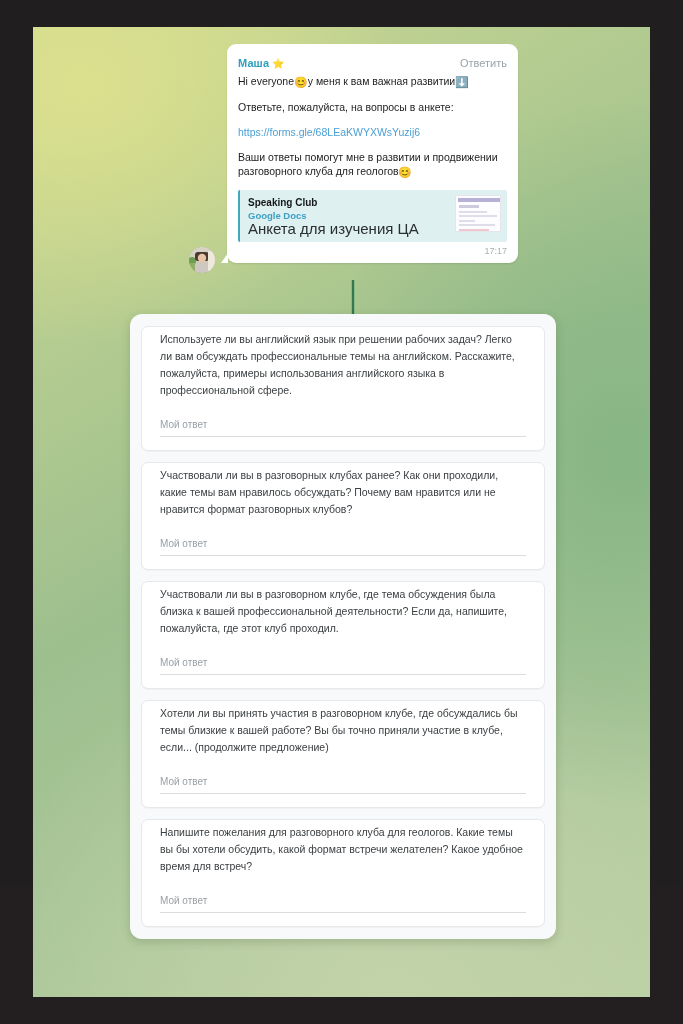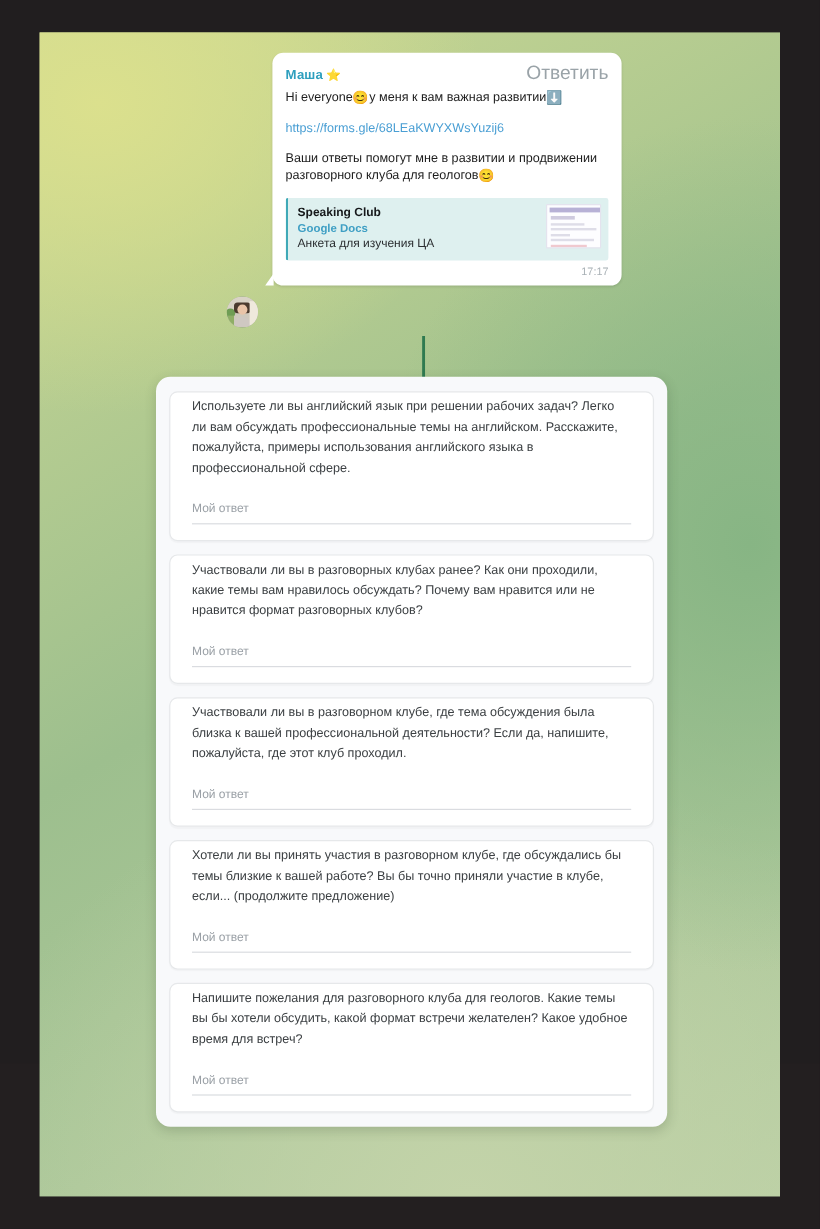--- a/index.html
+++ b/index.html
@@ -84,21 +84,21 @@
   }
   #sender-name {
     color: #2e9fbe;
     font-size: 11px;
     font-weight: bold;
     letter-spacing: .1px;
   }
   .emoji-star { font-size: 10px; margin-left: 3px; }
   #reply-btn {
     color: #9aa3a8;
-    font-size: 16px;
+    font-size: 11px;
     cursor: pointer;
   }
 
   .msg-p {
     font-size: 10.5px;
     line-height: 14px;
     color: #1d1d1d;
     margin-bottom: 11px;
   }
   .msg-p:last-of-type { margin-bottom: 7px; }
@@ -118,21 +118,21 @@
   #link-preview {
     position: relative;
     background: #def0ef;
     border-left: 2.5px solid #3fa9b7;
     border-radius: 2px;
     padding: 6px 8px 7px 8px;
     min-height: 46px;
   }
   #lp-site  { color: #3f9fc4; font-size: 9.5px; font-weight: bold; line-height: 13px; }
   #lp-title { color: #16181a; font-size: 10px;  font-weight: bold; line-height: 13px; }
-  #lp-desc  { color: #2b2e31; font-size: 10px; line-height: 13px; }
+  #lp-desc  { color: #2b2e31; font-size: 15px; line-height: 13px; }
 
   #lp-thumb {
     position: absolute;
     right: 6px;
     top: 5px;
     width: 46px;
     height: 37px;
     background: #fdfdff;
     border: 1px solid #e4e3ee;
     border-radius: 1px;
@@ -219,20 +219,21 @@
       <div id="msg-bubble">
         <div id="msg-head">
           <div>
             <span id="sender-name">Маша</span><span class="emoji-star">⭐</span>
           </div>
           <div id="reply-btn">Ответить</div>
         </div>
 
         <div class="msg-p"><span>Hi everyone</span><span class="emoji-inline">😊</span><span>у меня к вам важная развитии</span><span class="emoji-inline">⬇️</span></div>
 
+        <div class="msg-p">Ответьте, пожалуйста, на вопросы в анкете:</div>
 
         <a id="msg-link" href="#">https://forms.gle/68LEaKWYXWsYuzij6</a>
 
         <div class="msg-p"><span>Ваши ответы помогут мне в развитии и продвижении разговорного клуба для геологов</span><span class="emoji-inline">😊</span></div>
 
         <div id="link-preview">
           <div id="lp-title">Speaking Club</div>
           <div id="lp-site">Google Docs</div>
           <div id="lp-desc">Анкета для изучения ЦА</div>
 

